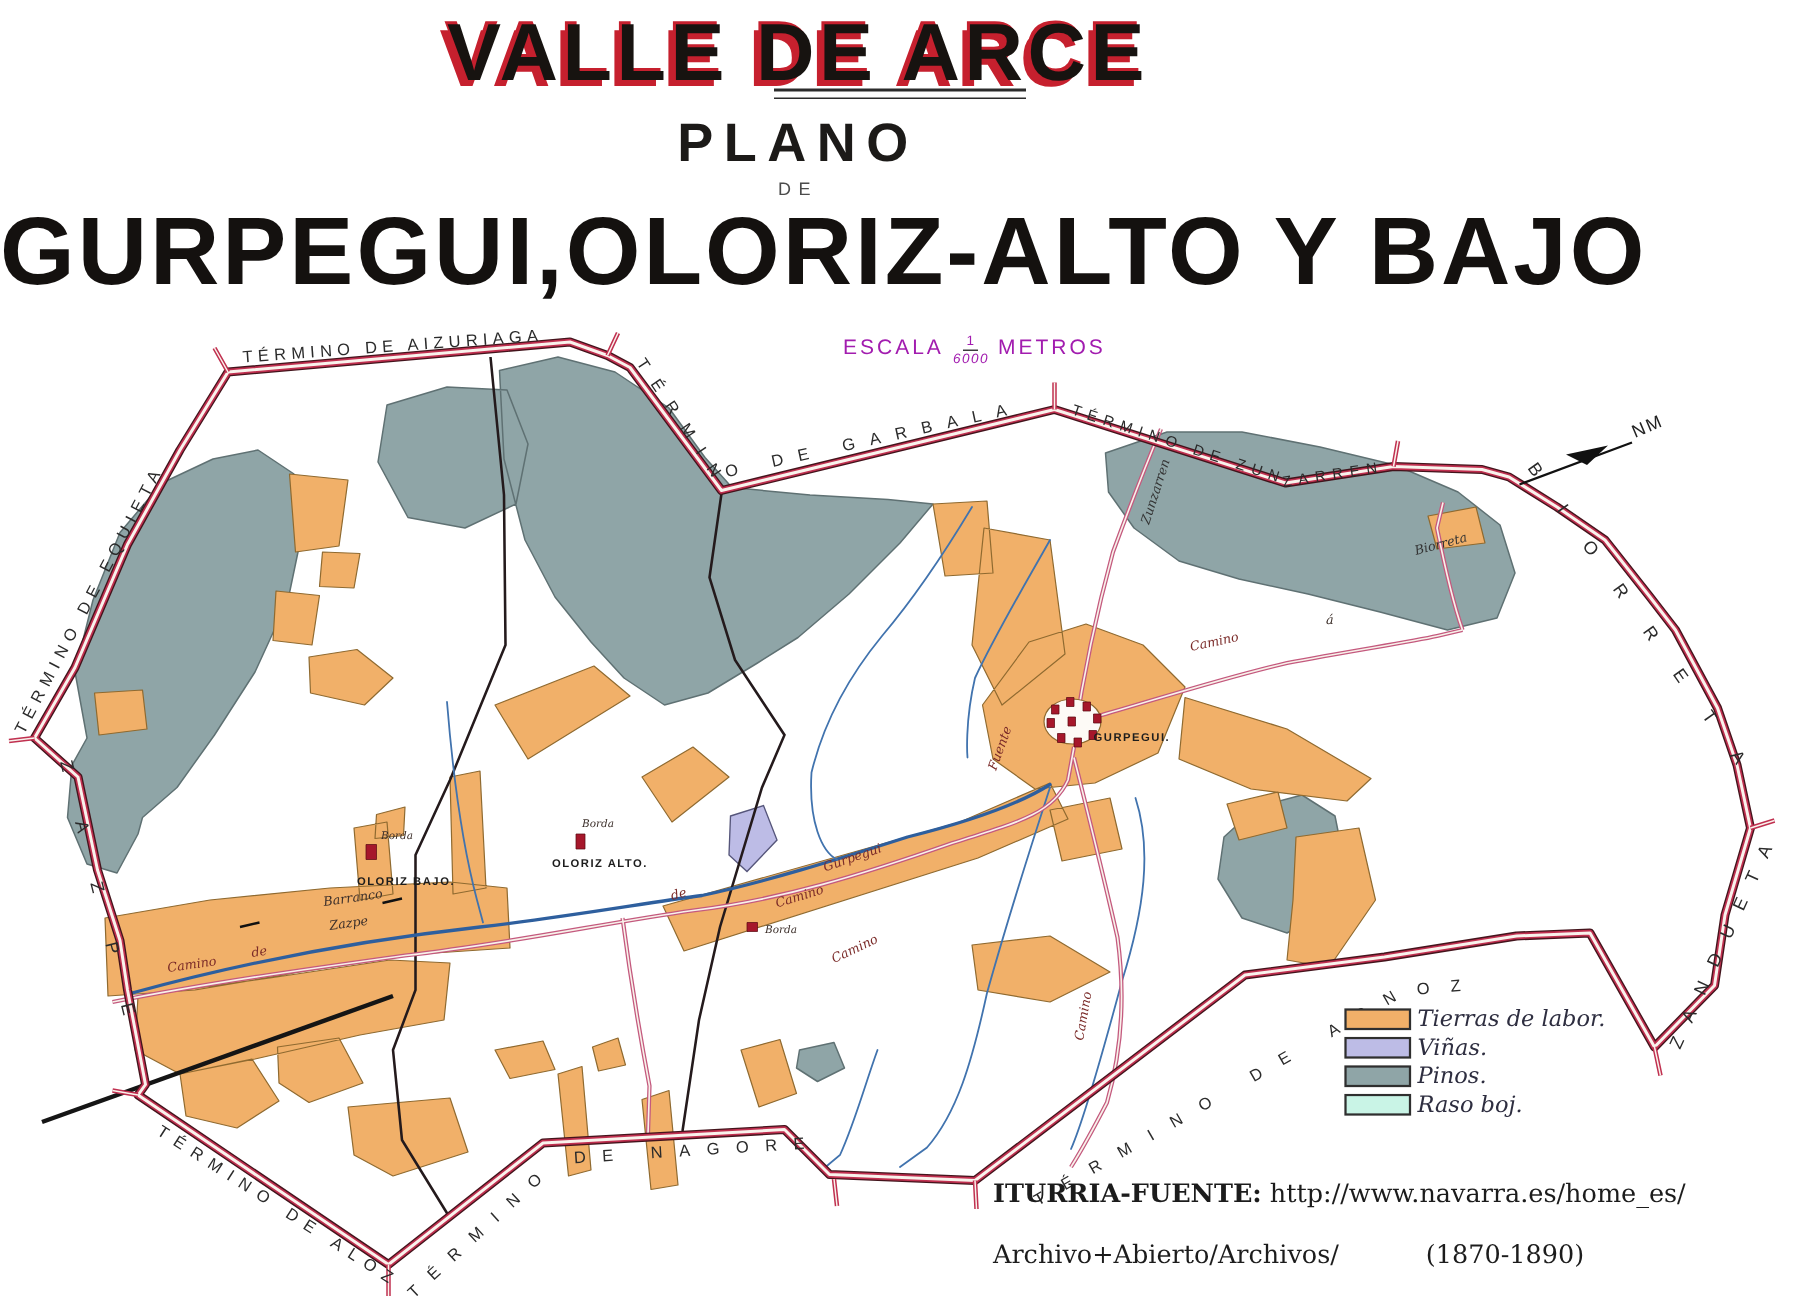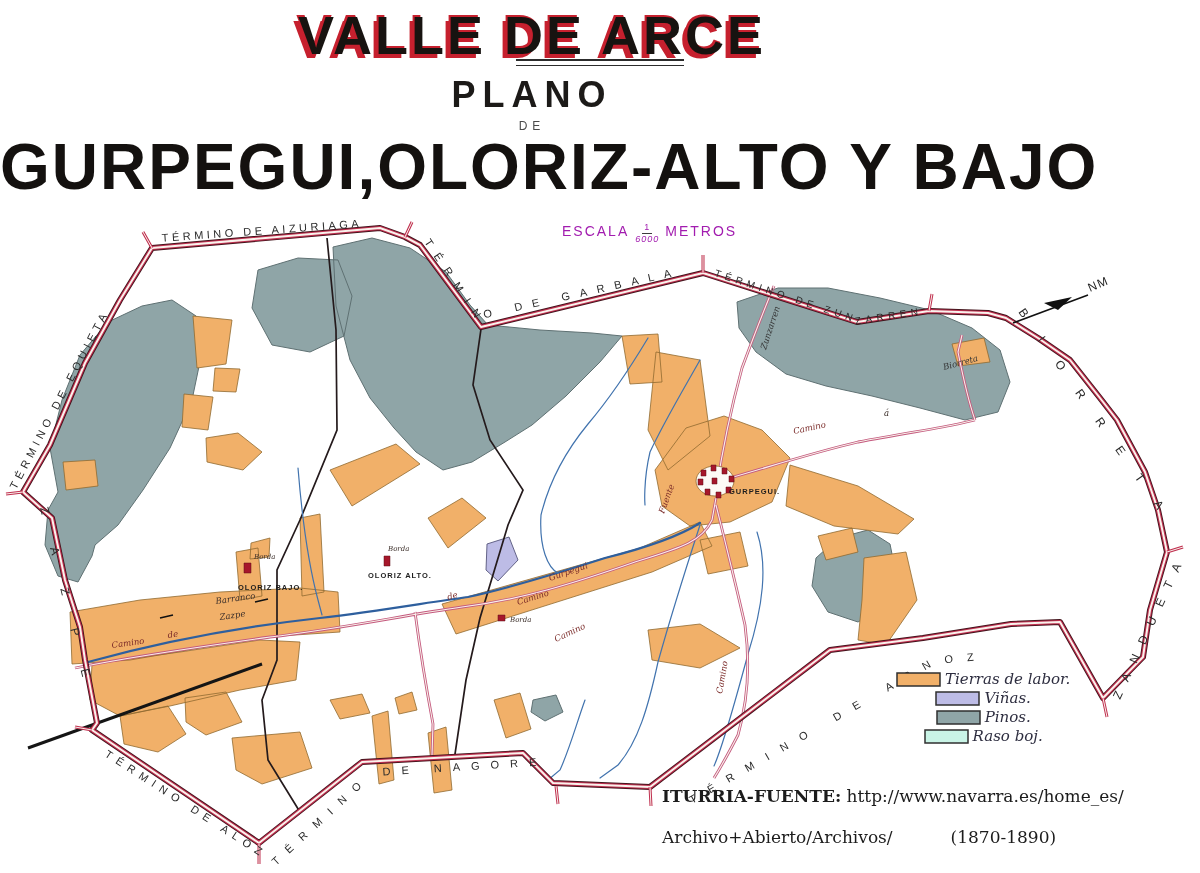--- a/index.html
+++ b/index.html
@@ -15,21 +15,21 @@
   .title-plano{top:74px;font-size:36px;font-weight:800;letter-spacing:7px;color:#1c1a18;}
   .title-de{top:119px;font-size:12px;font-weight:400;letter-spacing:5px;color:#4b4b4b;}
   .title-sub{top:130px;font-size:64px;font-weight:900;letter-spacing:2px;color:#14110f;}
   .scale-row{top:223px;left:514px;display:flex;align-items:flex-start;color:#a21caf;
     font-size:14px;letter-spacing:2px;margin-left:48px;}
   .frac{display:inline-flex;flex-direction:column;align-items:center;margin:0 6px;
     font-size:9px;letter-spacing:1px;line-height:1;}
   .frac .num{padding:0 2px 1px 2px;border-bottom:1px solid #3c3c3c;}
   .frac .den{padding-top:1px;font-style:italic;}
   .legend{top:672px;left:896px;}
-  .legend-row{display:flex;align-items:center;margin-bottom:4px;height:15px;justify-content:center;}
+  .legend-row{display:flex;align-items:center;margin-bottom:4px;height:15px;}
   .legend-label{font-family:"DejaVu Serif",serif;font-style:italic;font-size:15px;
     color:#2e2e40;margin-left:3px;line-height:1;}
   .source{top:786px;left:662px;width:470px;font-family:"DejaVu Serif",serif;
     font-size:17px;line-height:20.5px;color:#1c1c1c;}
   .source b{font-weight:700;}
   .gap{display:inline-block;width:58px;}
 </style>
 </head>
 <body>
 

